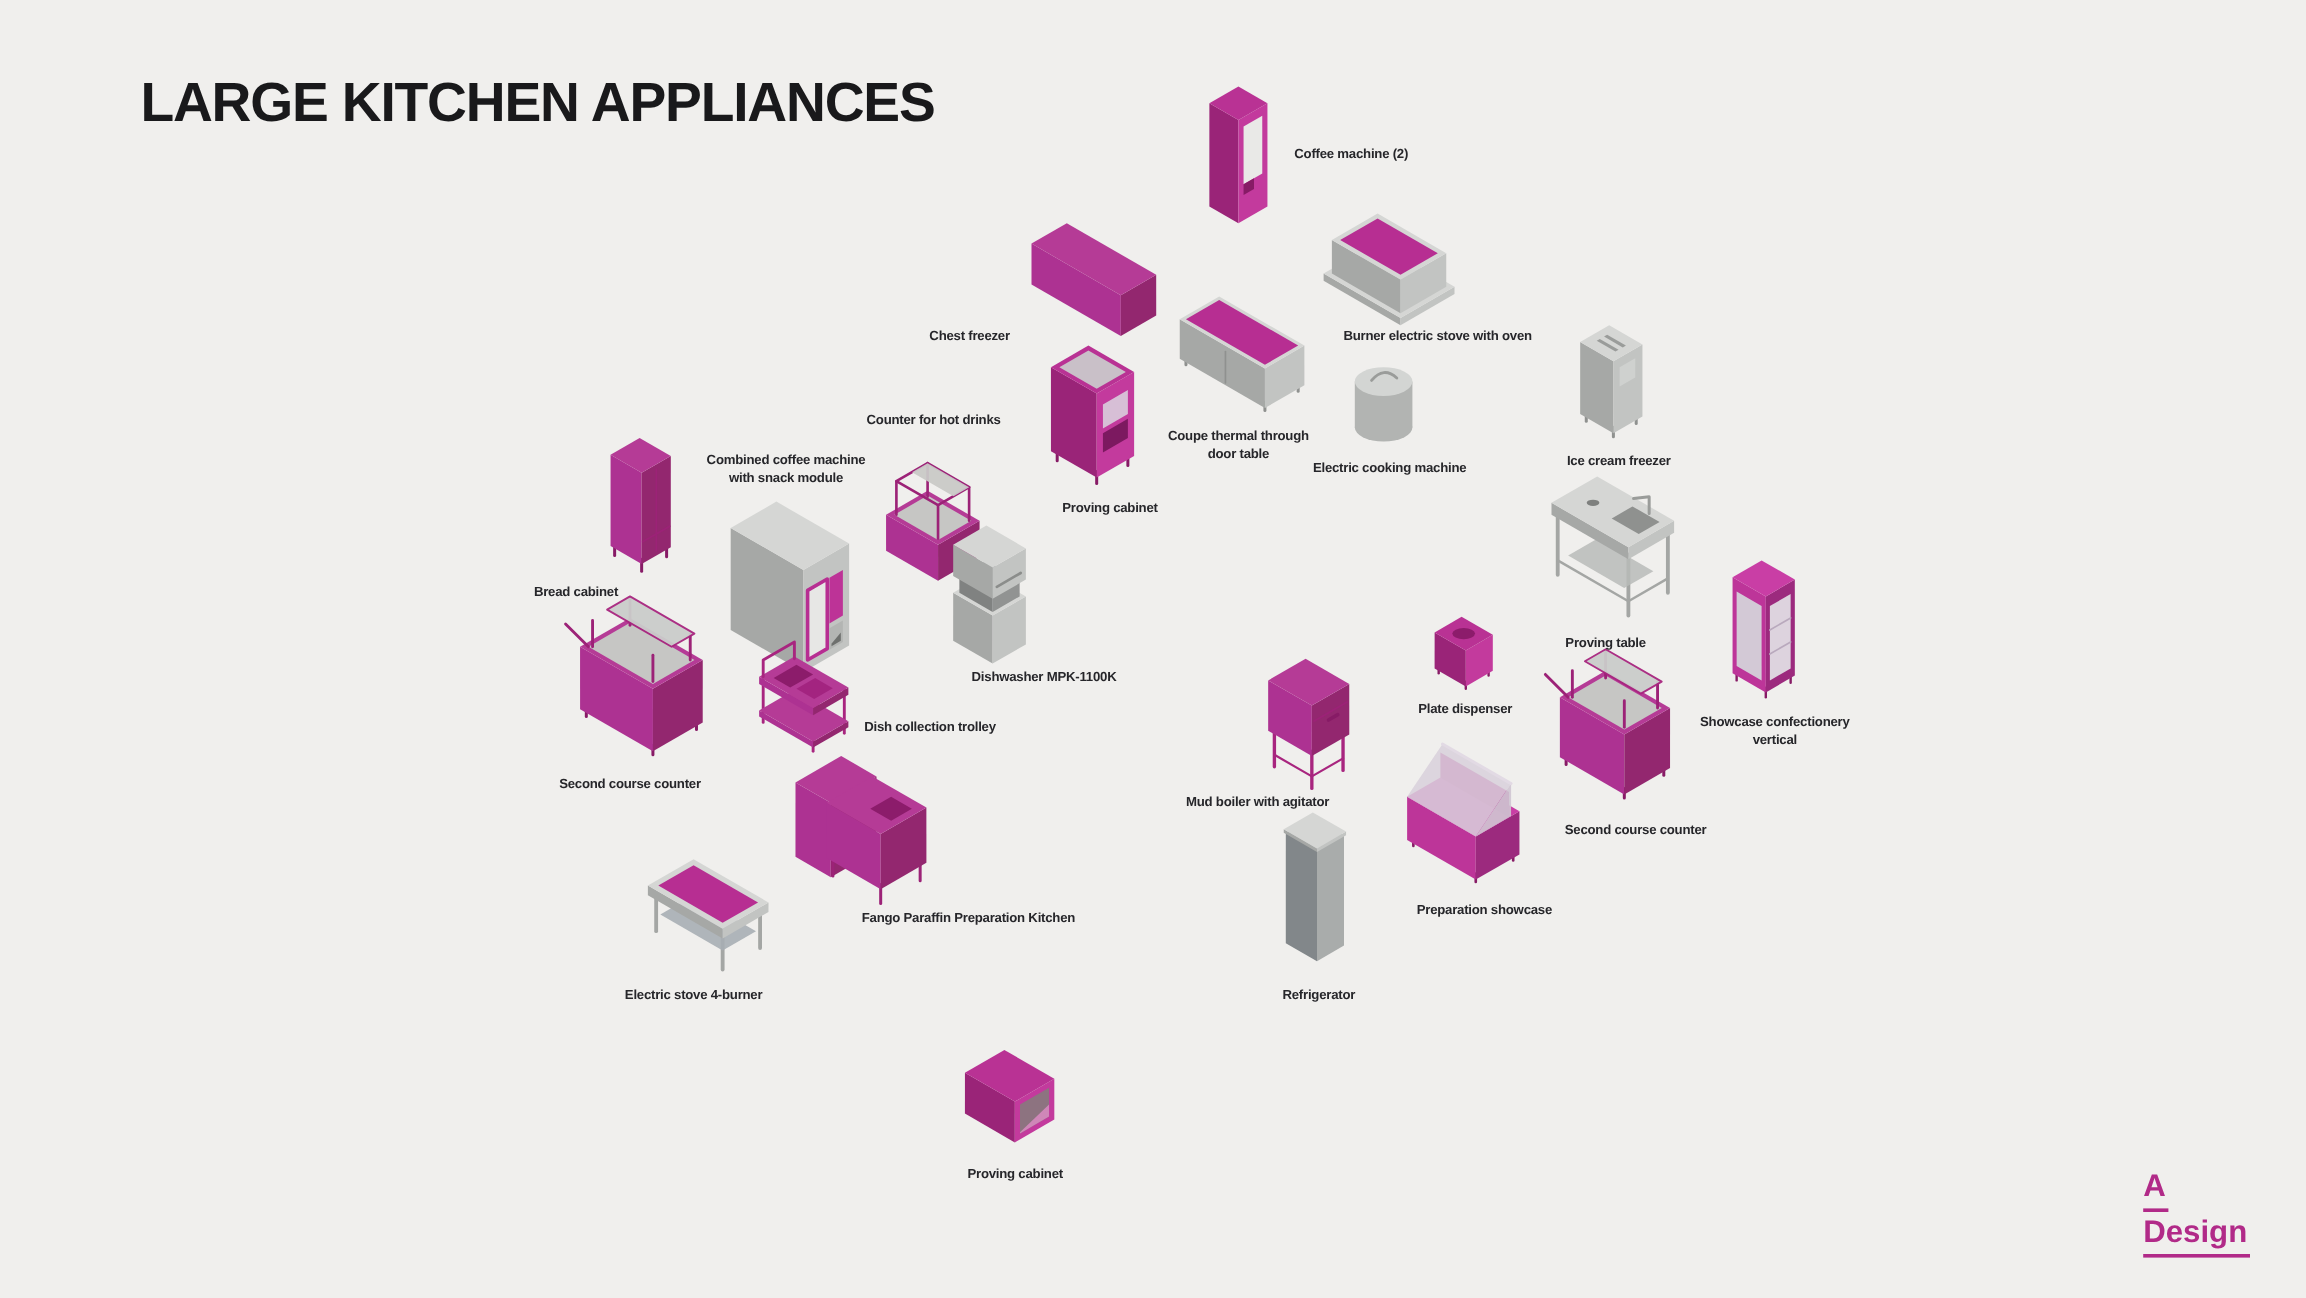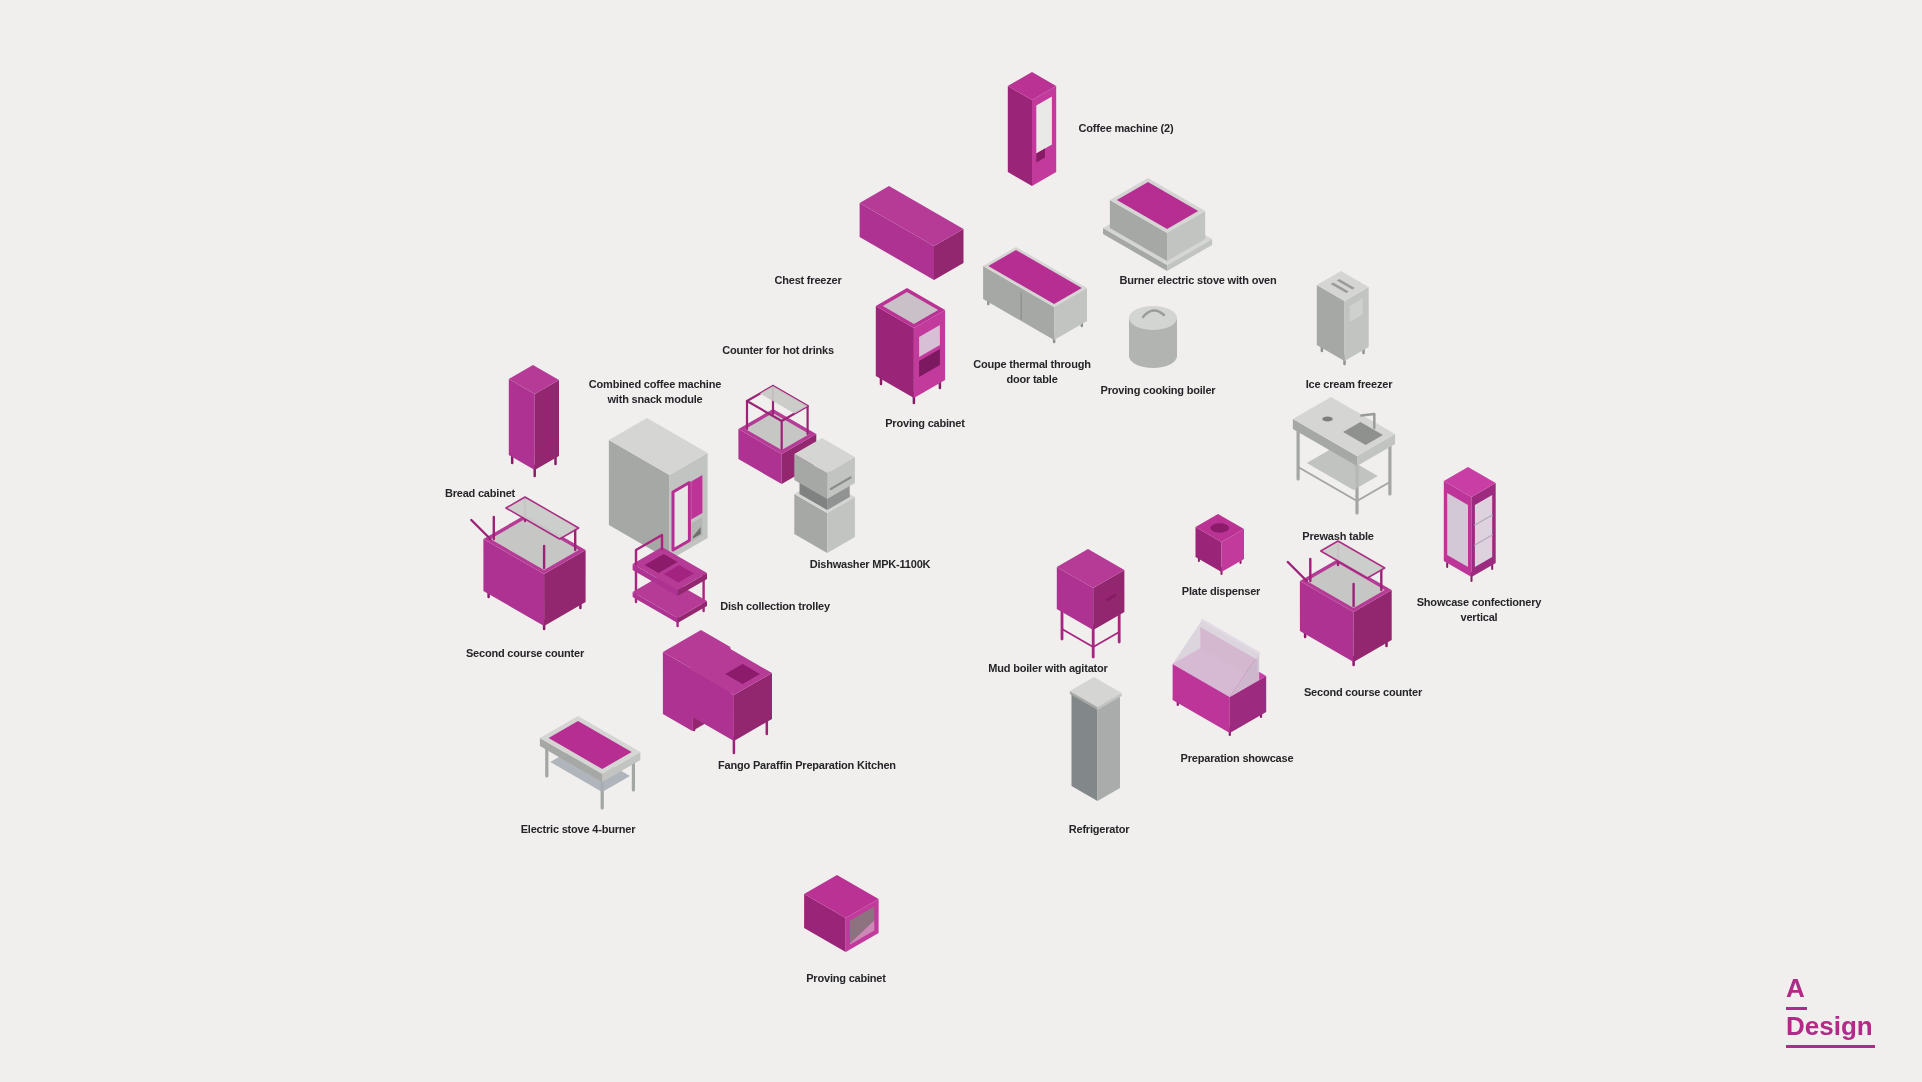--- a/index.html
+++ b/index.html
@@ -254,34 +254,35 @@
         <polygon points="1094.0,677.0 1121.7,693.0 1097.5,707.0 1069.8,691.0" fill="#d5d6d4"></polygon>
       </g>
       <g>
         <polygon points="804.1,894.0 845.7,918.0 845.7,952.0 804.1,928.0" fill="#9a2478"></polygon>
         <polygon points="878.6,899.0 845.7,918.0 845.7,952.0 878.6,933.0" fill="#c33a9d"></polygon>
         <polygon points="837.0,875.0 878.6,899.0 845.7,918.0 804.1,894.0" fill="#b93294"></polygon>
         <polygon points="850.0,944.5 874.2,930.5 874.2,906.5 850.0,920.5" fill="#8d7380"></polygon>
         <polygon points="850.0,944.5 874.2,930.5 874.2,920.5 850.0,943.5" fill="#cf87b8"></polygon>
       </g>
     </svg>
+  <h1 class="page-title">LARGE KITCHEN APPLIANCES</h1>
 
   <div class="lbl" style="left: 1126px; top: 129px;">Coffee machine (2)</div>
   <div class="lbl" style="left: 808px; top: 281px;">Chest freezer</div>
   <div class="lbl" style="left: 1198px; top: 281px;">Burner electric stove with oven</div>
   <div class="lbl" style="left: 778px; top: 351px; text-align: right;">Counter for hot drinks</div>
   <div class="lbl" style="left: 925px; top: 424px;">Proving cabinet</div>
   <div class="lbl" style="left: 1032px; top: 372px;">Coupe thermal through
 door table</div>
-  <div class="lbl" style="left: 1158px; top: 391px;">Proving cooking boiler</div>
+  <div class="lbl" style="left: 1158px; top: 391px;">Electric cooking machine</div>
   <div class="lbl" style="left: 1349px; top: 385px;">Ice cream freezer</div>
   <div class="lbl" style="left: 655px; top: 392px;">Combined coffee machine
 with snack module</div>
   <div class="lbl" style="left: 480px; top: 494px;">Bread cabinet</div>
-  <div class="lbl" style="left: 1338px; top: 537px;">Prewash table</div>
+  <div class="lbl" style="left: 1338px; top: 537px;">Proving table</div>
   <div class="lbl" style="left: 870px; top: 565px;">Dishwasher MPK-1100K</div>
   <div class="lbl" style="left: 1221px; top: 592px;">Plate dispenser</div>
   <div class="lbl" style="left: 1479px; top: 610px;">Showcase confectionery
 vertical</div>
   <div class="lbl" style="left: 775px; top: 607px;">Dish collection trolley</div>
   <div class="lbl" style="left: 525px; top: 654px;">Second course counter</div>
   <div class="lbl" style="left: 1048px; top: 669px;">Mud boiler with agitator</div>
   <div class="lbl" style="left: 1363px; top: 693px;">Second course counter</div>
   <div class="lbl" style="left: 807px; top: 766px; text-align: right;">Fango Paraffin Preparation Kitchen</div>
   <div class="lbl" style="left: 1237px; top: 759px;">Preparation showcase</div>

